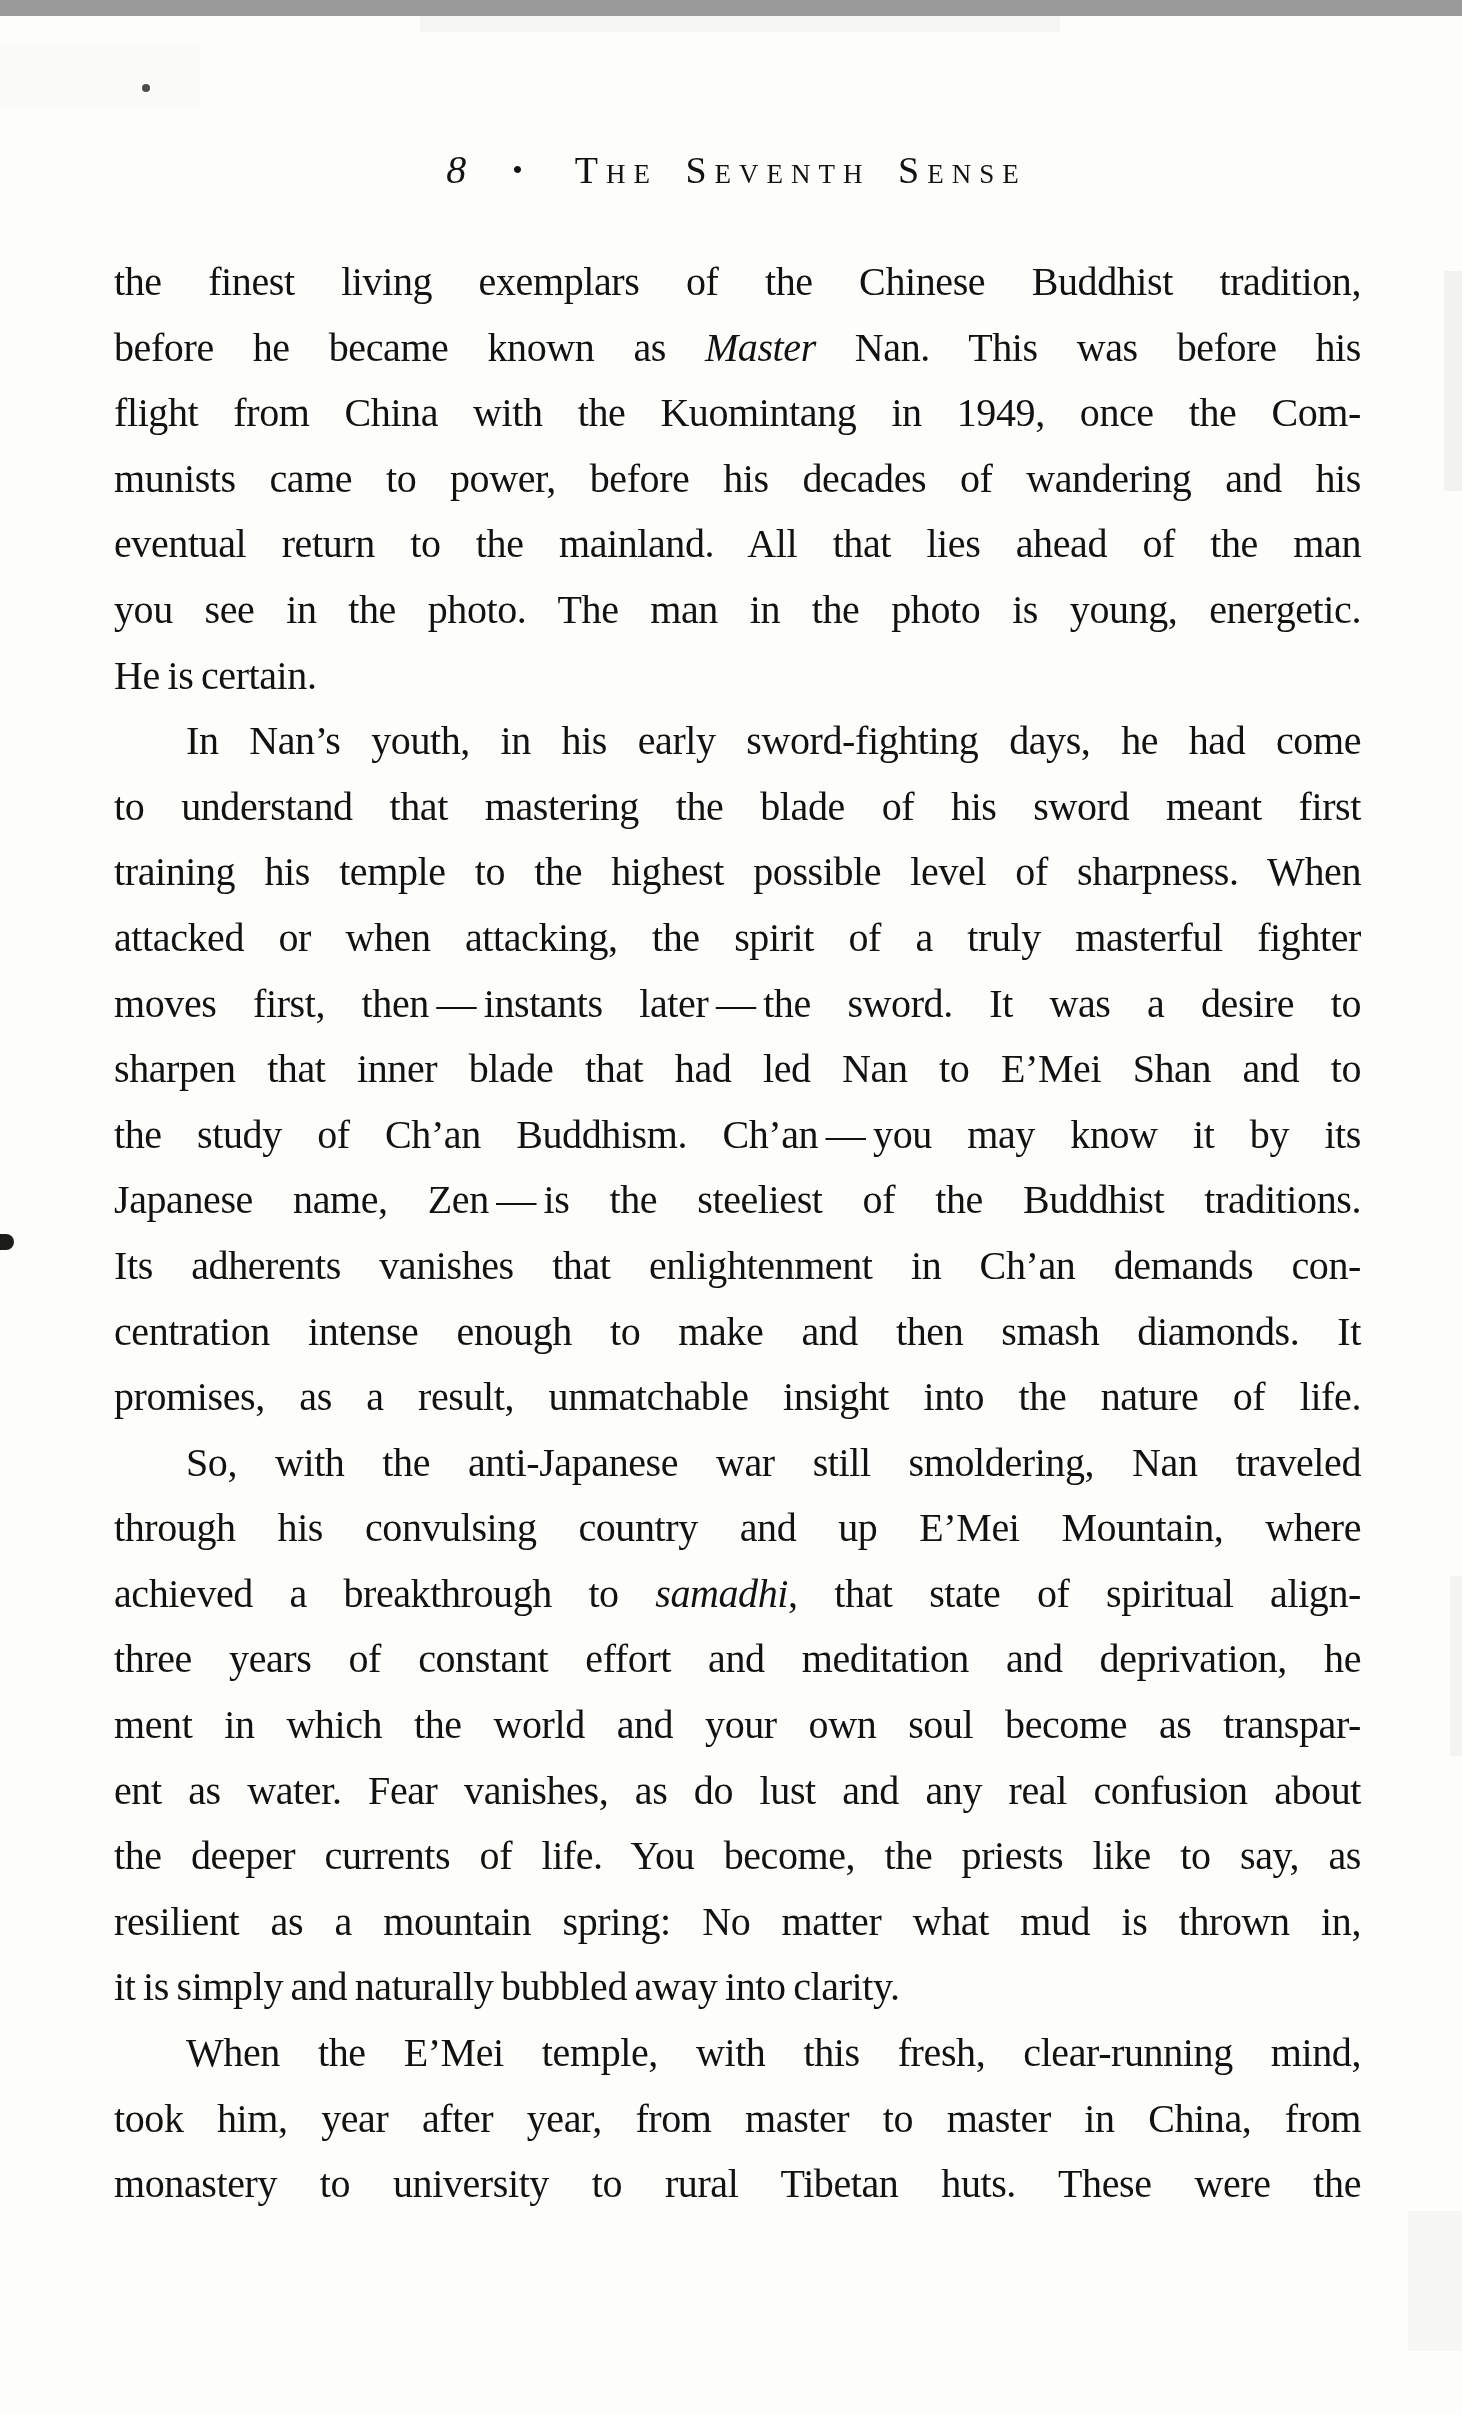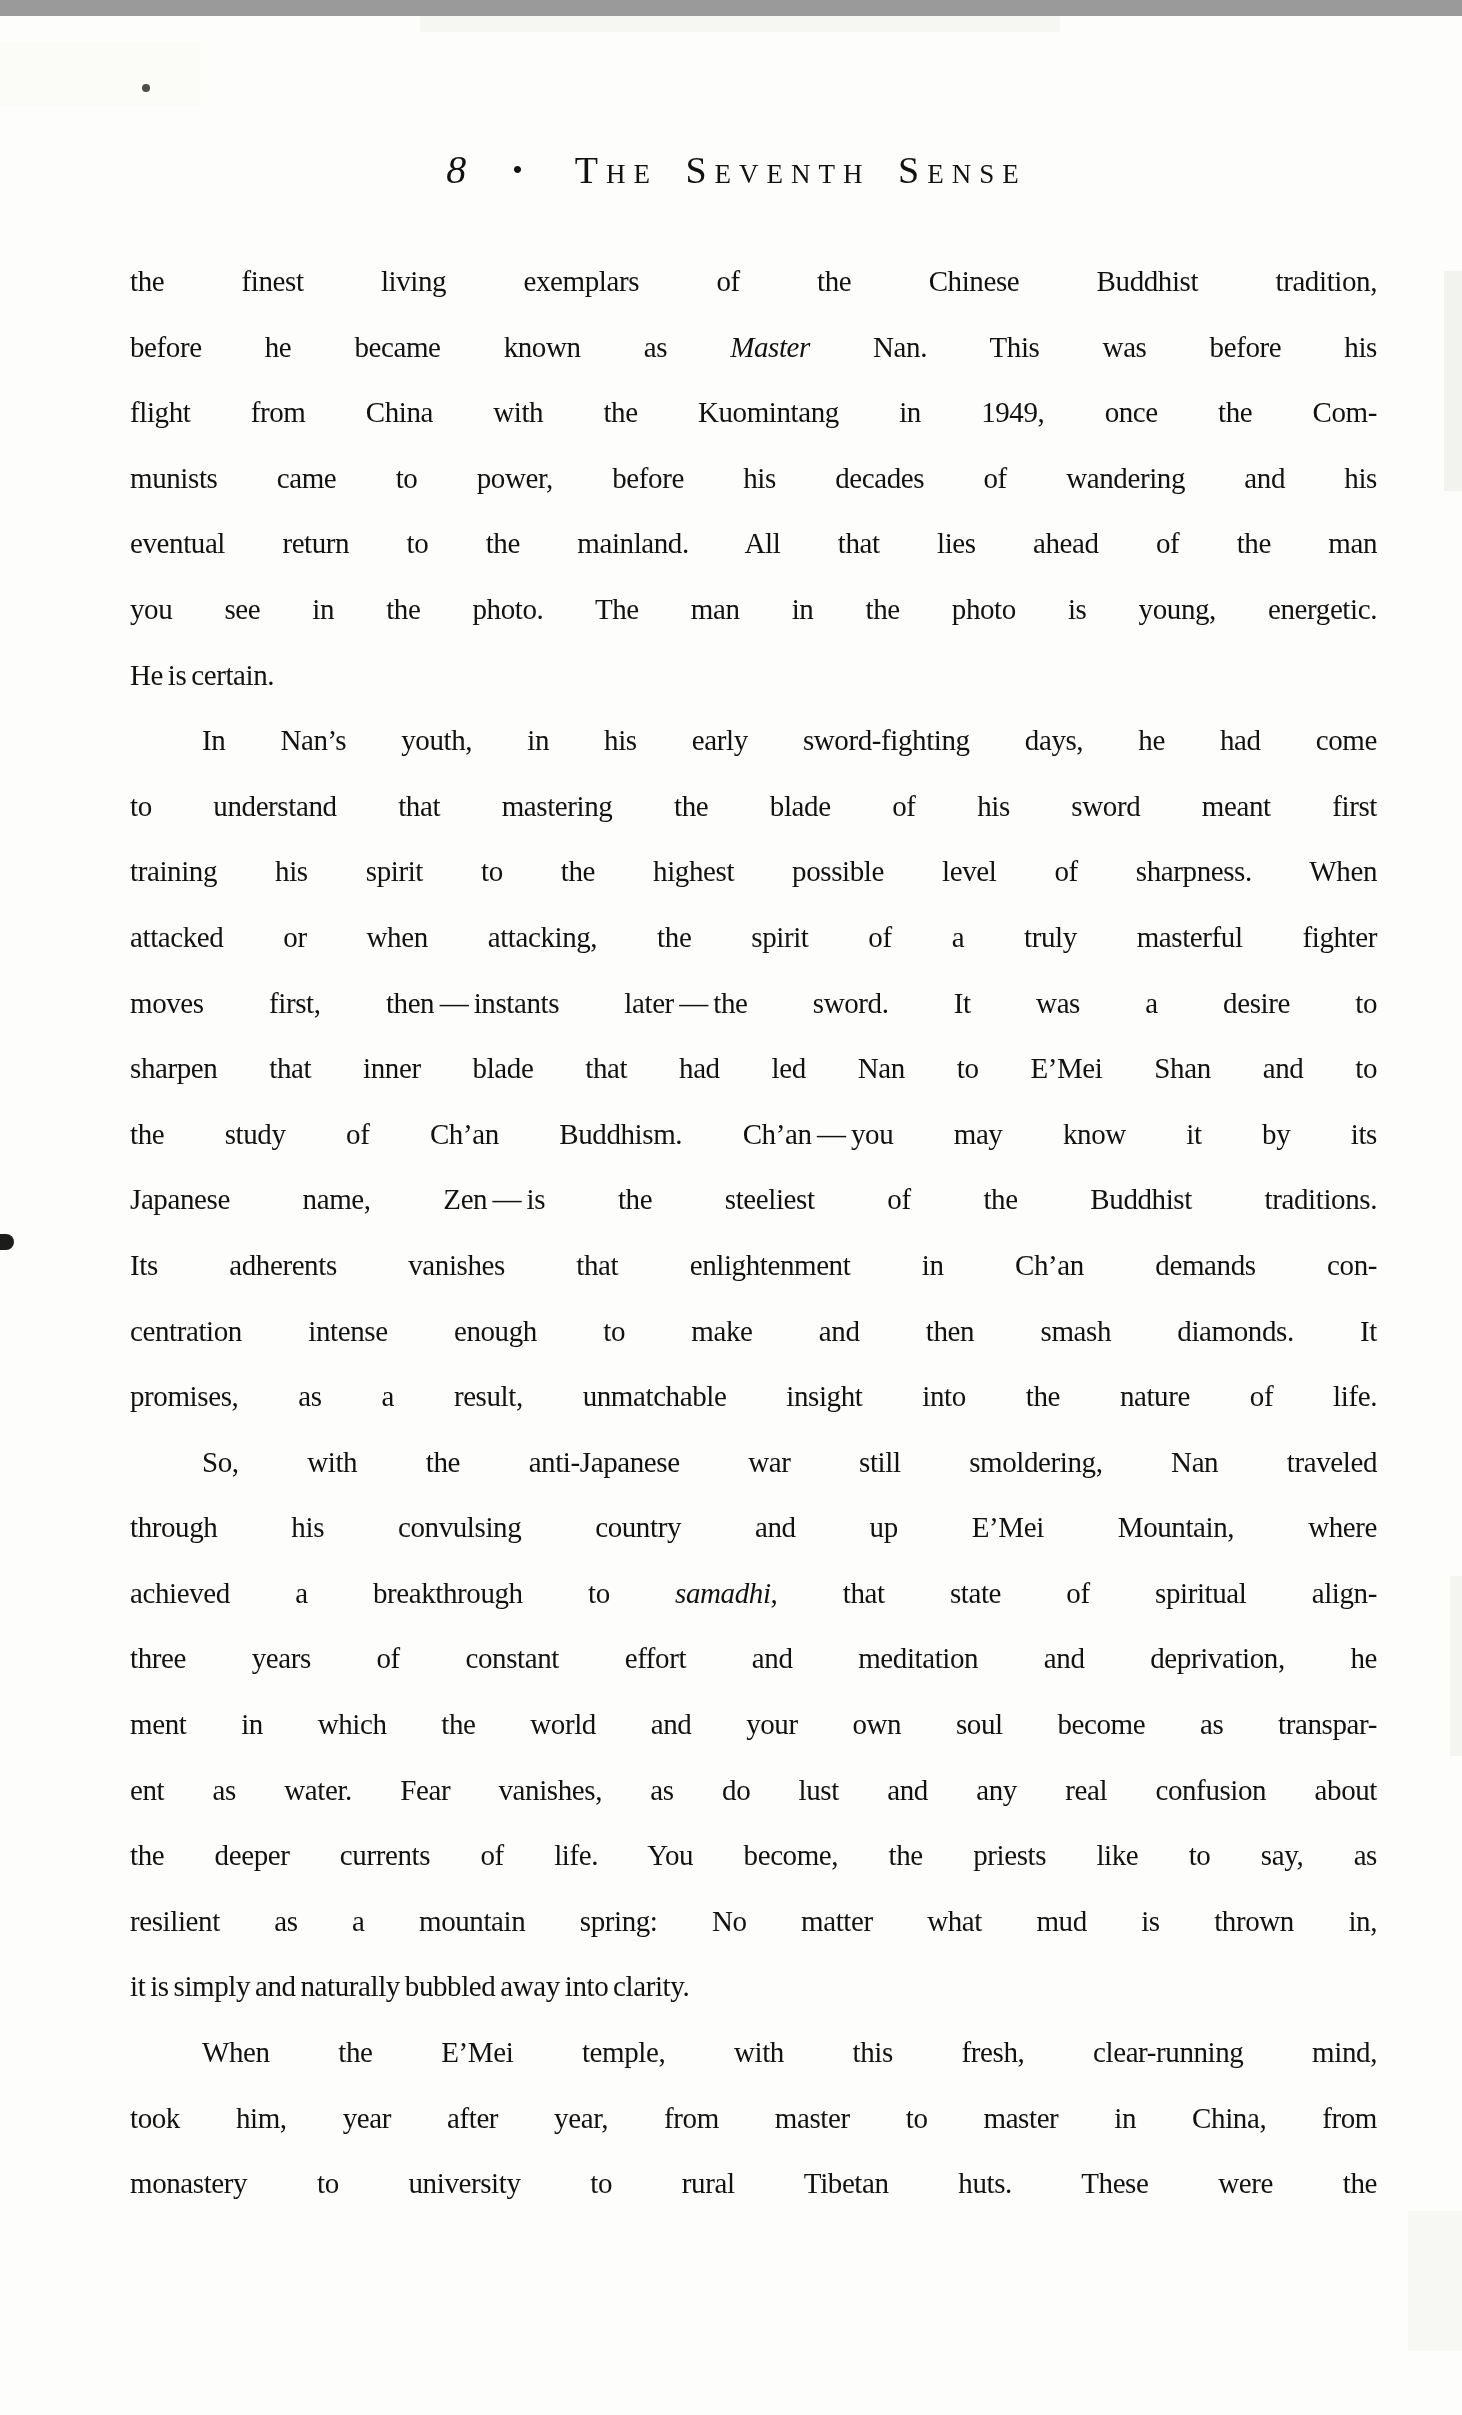--- a/index.html
+++ b/index.html
@@ -31,22 +31,22 @@
     position:relative; top:-3px;
   }
   .running-head .book-title {
     font-variant:small-caps;
     letter-spacing:8px;
     word-spacing:10px;
   }
   
   .text-block {
     position:absolute;
-    left:130px; top:233px; width:1247px;
-    font-size:29px;
+    left:114px; top:233px; width:1247px;
+    font-size:40px;
     letter-spacing:-0.4px;
     word-spacing:-2px;
   }
   .line {
     height:65.6px;
     line-height:65.6px;
     text-align:justify;
     text-align-last:justify;
     white-space:nowrap;
   }
@@ -75,21 +75,21 @@
   <div class="text-block">
       <div class="line">the finest living exemplars of the Chinese Buddhist tradition,</div>
       <div class="line">before he became known as <em>Master</em> Nan. This was before his</div>
       <div class="line">flight from China with the Kuomintang in 1949, once the Com-</div>
       <div class="line">munists came to power, before his decades of wandering and his</div>
       <div class="line">eventual return to the mainland. All that lies ahead of the man</div>
       <div class="line">you see in the photo. The man in the photo is young, energetic.</div>
       <div class="line last">He is certain.</div>
       <div class="line indent">In Nan’s youth, in his early sword-fighting days, he had come</div>
       <div class="line">to understand that mastering the blade of his sword meant first</div>
-      <div class="line">training his spirit to the highest possible level of sharpness. When</div>
+      <div class="line">training his temple to the highest possible level of sharpness. When</div>
       <div class="line">attacked or when attacking, the spirit of a truly masterful fighter</div>
       <div class="line">moves first, then — instants later — the sword. It was a desire to</div>
       <div class="line">sharpen that inner blade that had led Nan to E’Mei Shan and to</div>
       <div class="line">the study of Ch’an Buddhism. Ch’an — you may know it by its</div>
       <div class="line">Japanese name, Zen — is the steeliest of the Buddhist traditions.</div>
       <div class="line">Its adherents vanishes that enlightenment in Ch’an demands con-</div>
       <div class="line">centration intense enough to make and then smash diamonds. It</div>
       <div class="line">promises, as a result, unmatchable insight into the nature of life.</div>
       <div class="line indent">So, with the anti-Japanese war still smoldering, Nan traveled</div>
       <div class="line">through his convulsing country and up E’Mei Mountain, where</div>

